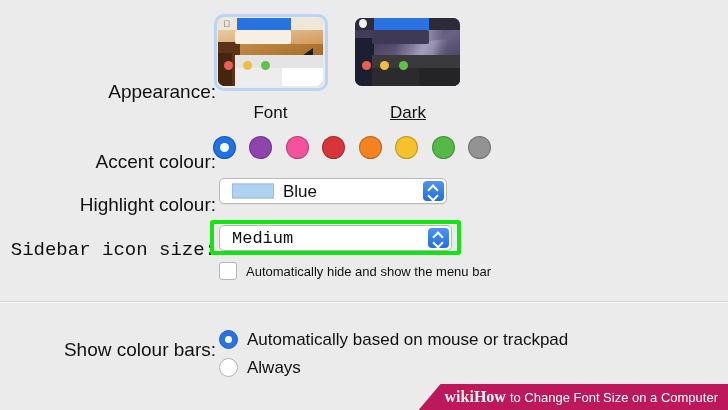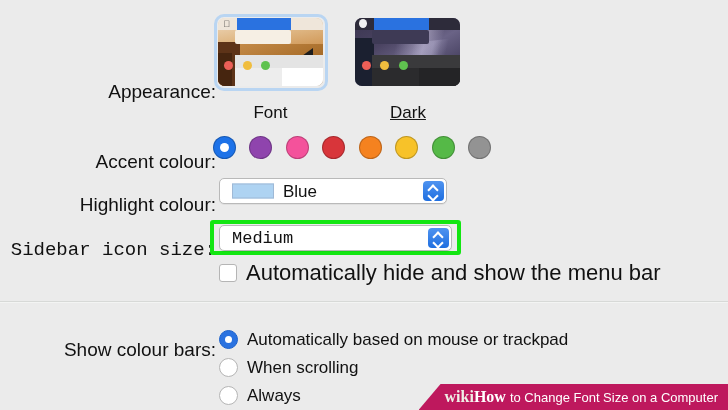--- a/index.html
+++ b/index.html
@@ -333,21 +333,21 @@
   .checkbox {
     width: 18px; height: 18px;
     background: #ffffff;
     border: 1px solid #b5b5b5;
     border-radius: 3px;
     box-sizing: border-box;
     flex: none;
   }
   .checkbox-label {
     margin-left: 9px;
-    font-size: 22px;
+    font-size: 13px;
     color: #111;
     line-height: 1;
     white-space: nowrap;
   }
 
   
   .divider {
     position: absolute;
     left: 0; top: 301px;
     width: 728px; height: 1px;
@@ -567,24 +567,20 @@
     <div class="scroll-label-wrap">
       <div class="row-label">Show colour bars:</div>
     </div>
     <div class="radio-list">
       <div class="radio-row">
         <span class="radio selected"></span>
         <span class="radio-label">Automatically based on mouse or trackpad</span>
       </div>
       <div class="radio-row">
         <span class="radio"></span>
-        <span class="radio-label">When scrolling</span>
-      </div>
-      <div class="radio-row">
-        <span class="radio"></span>
         <span class="radio-label">Always</span>
       </div>
     </div>
   </div>
 
   <div class="watermark">
     <span class="wm-wiki">wiki</span>
       <span class="wm-how">How</span>
       <span class="wm-rest">to Change Font Size on a Computer</span>
   </div>

